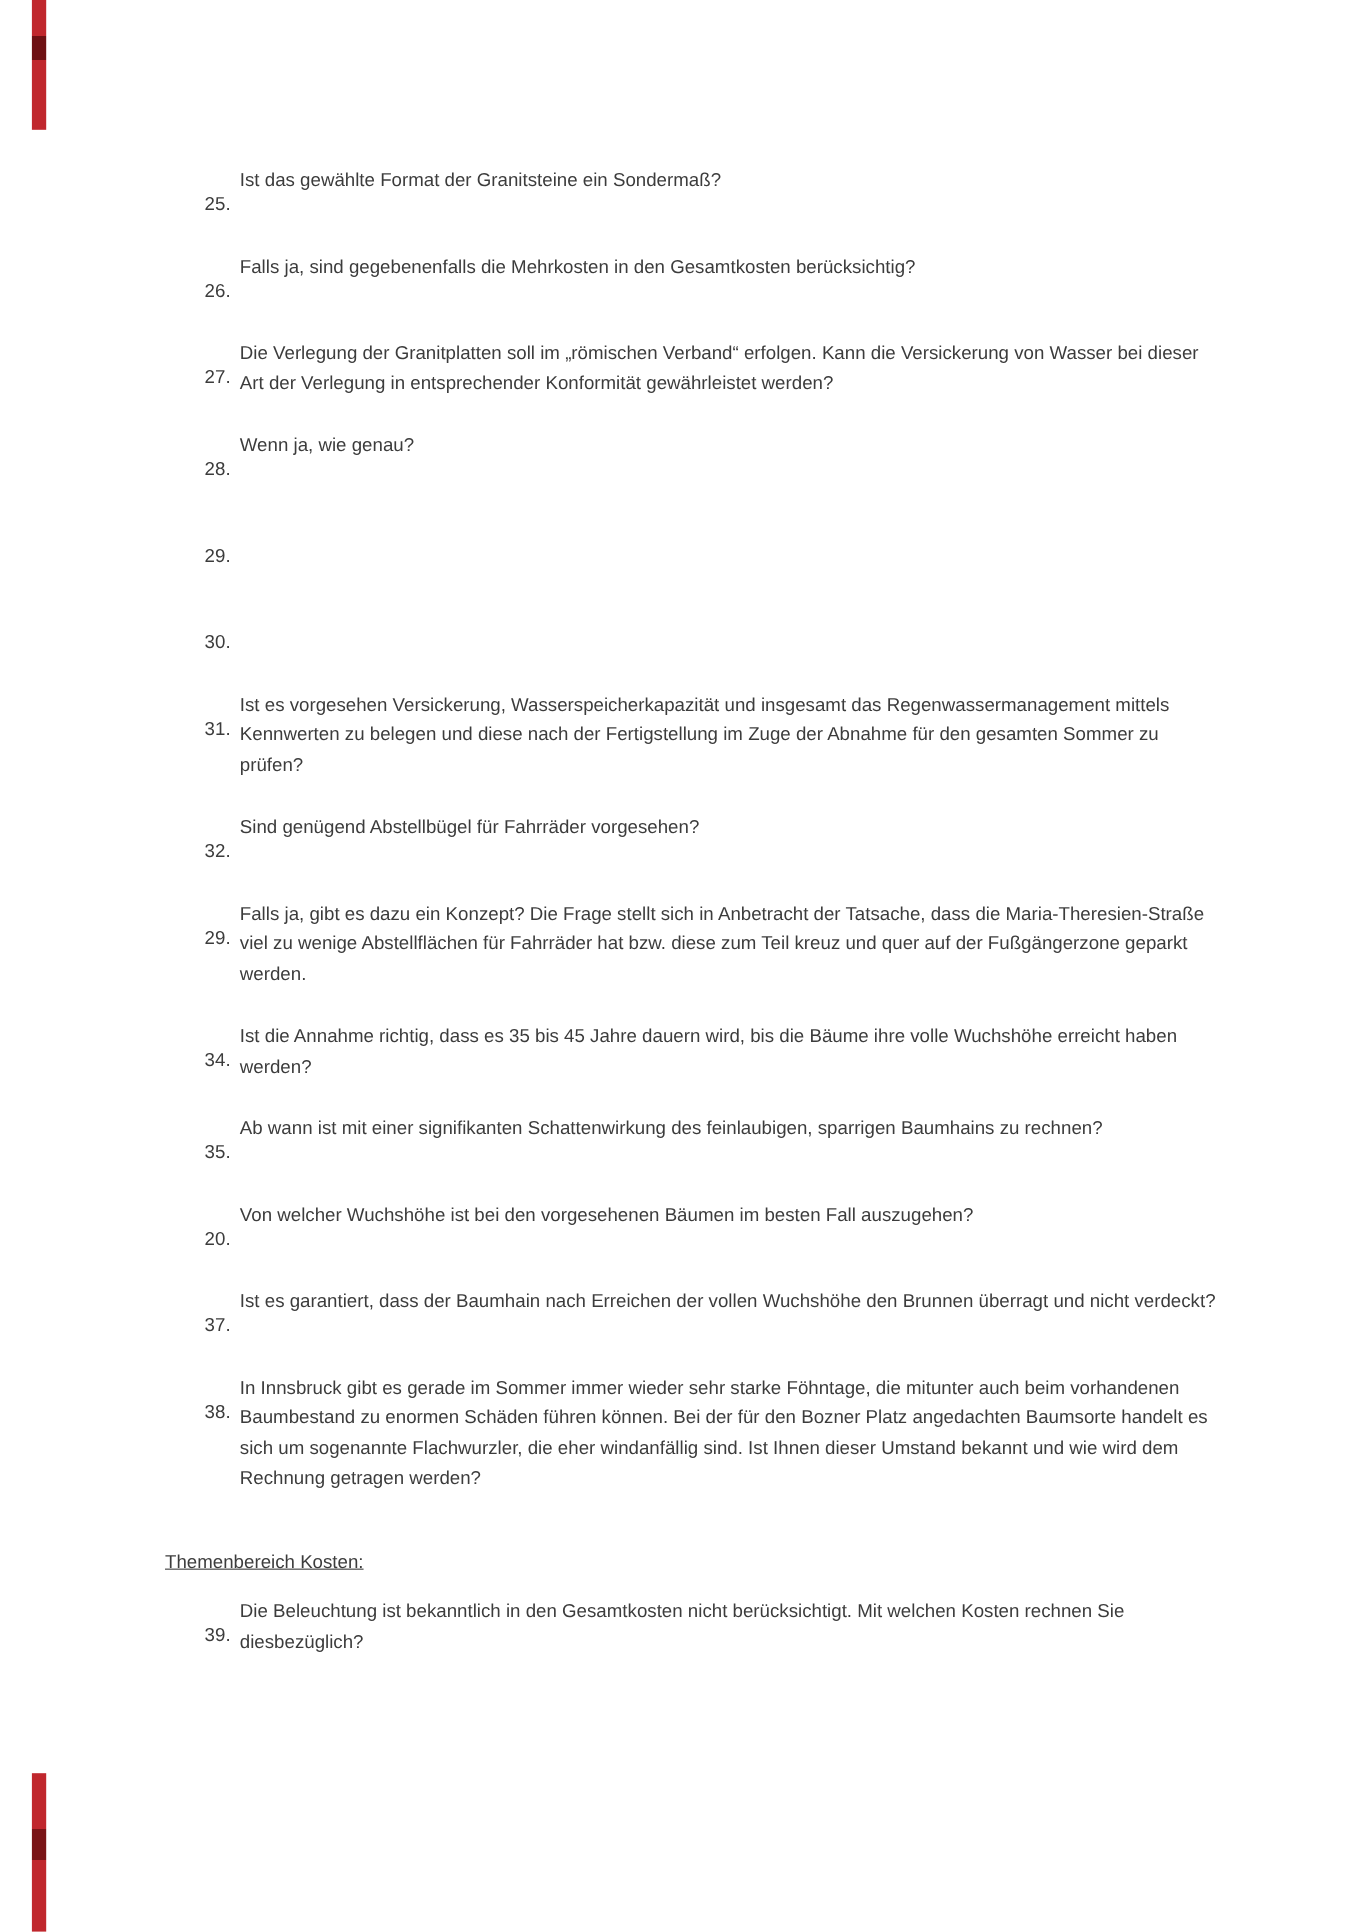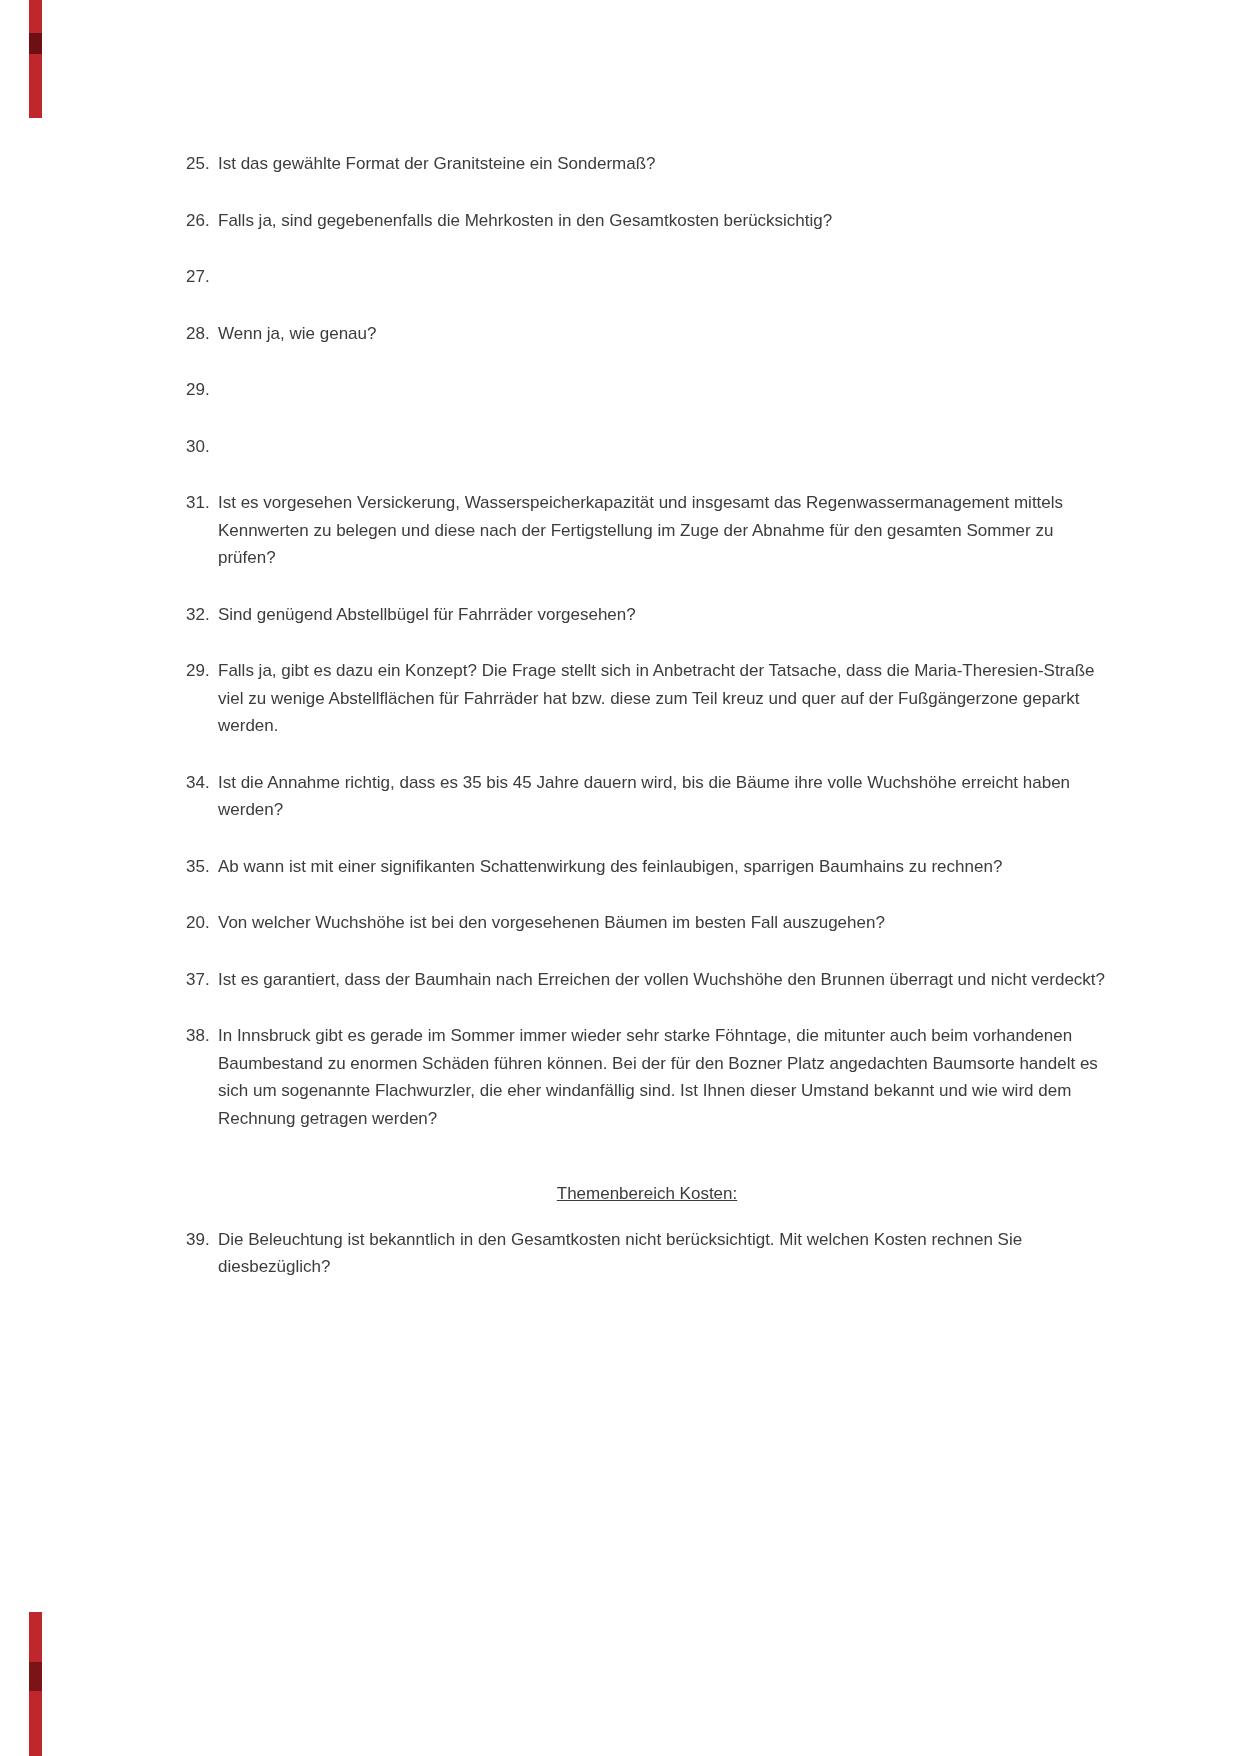--- a/index.html
+++ b/index.html
@@ -52,31 +52,31 @@
     display: flex;
     align-items: flex-start;
     padding-left: 36px;
     margin-bottom: 29px;
     font-size: 17px;
     line-height: 27.5px;
   }
   .item .num {
     flex: 0 0 32px;
     width: 32px;
+    margin-top: 22px;
   }
   .item .text {
     flex: 1 1 auto;
     max-width: 892px;
   }
   .section-heading {
     font-size: 17px;
     line-height: 27.5px;
     text-decoration: underline;
     margin: 48px 0 18px 0;
-    text-align: center;
   }
   #items-after .item {
     margin-bottom: 0;
   }
 </style>
 </head>
 <body>
 
 <div class="page">
 
@@ -88,20 +88,21 @@
         <div class="item">
           <span class="num">25.</span>
           <span class="text">Ist das gewählte Format der Granitsteine ein Sondermaß?</span>
         </div>
         <div class="item">
           <span class="num">26.</span>
           <span class="text">Falls ja, sind gegebenenfalls die Mehrkosten in den Gesamtkosten berücksichtig?</span>
         </div>
         <div class="item">
           <span class="num">27.</span>
+          <span class="text">Die Verlegung der Granitplatten soll im „römischen Verband“ erfolgen. Kann die Versickerung von Wasser bei dieser Art der Verlegung in entsprechender Konformität gewährleistet werden?</span>
         </div>
         <div class="item">
           <span class="num">28.</span>
           <span class="text">Wenn ja, wie genau?</span>
         </div>
         <div class="item">
           <span class="num">29.</span>
         </div>
         <div class="item">
           <span class="num">30.</span>

